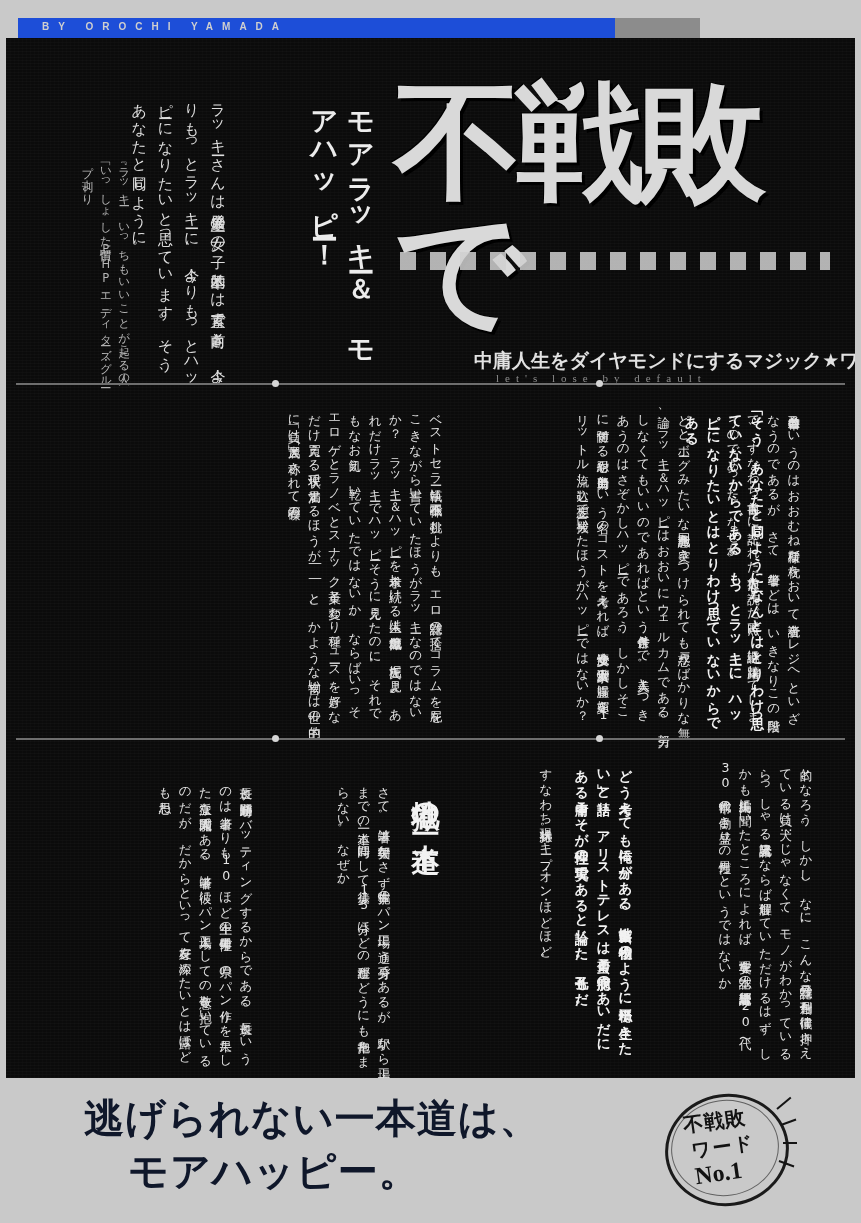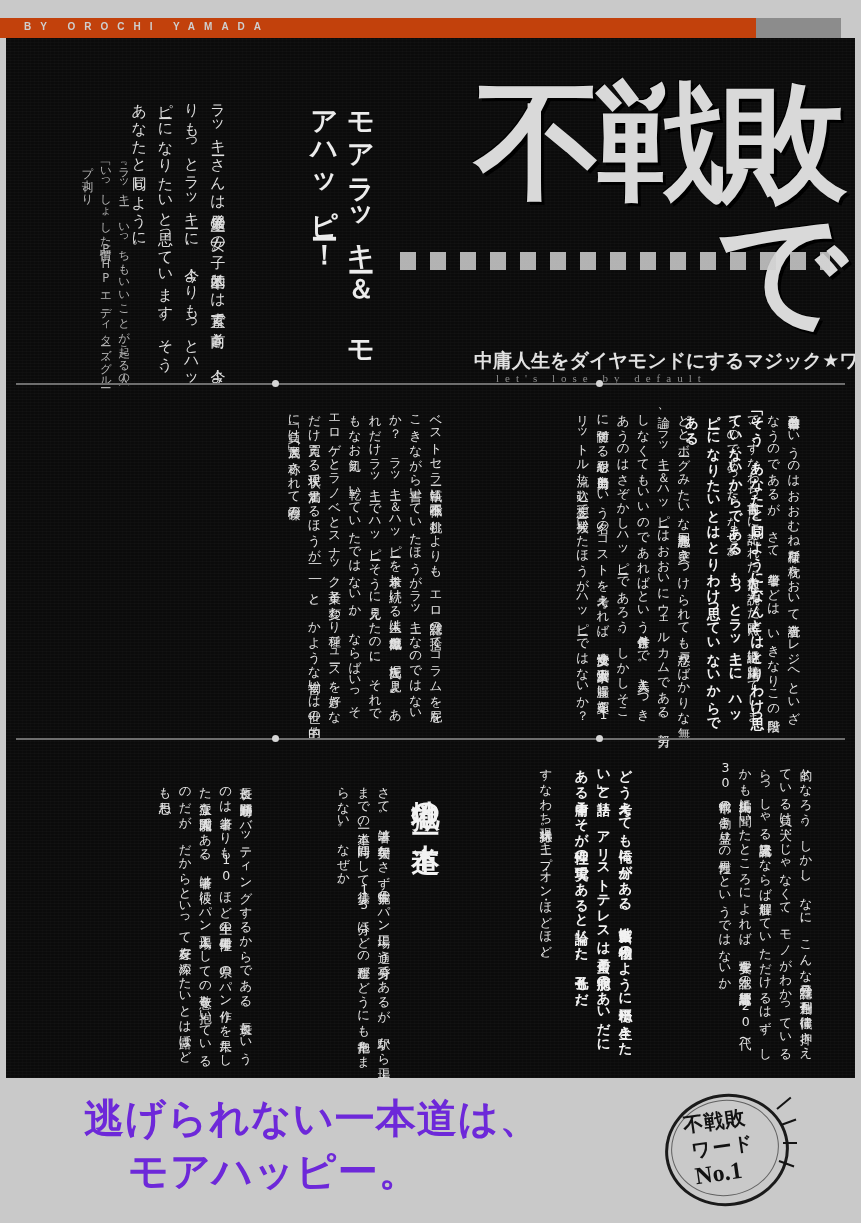--- a/index.html
+++ b/index.html
@@ -19,23 +19,23 @@
   #page {
     position: absolute;
     left: 0; top: 0;
     width: 861px; height: 1223px;
     background: #c9c9c9;
   }
 
   
   #credit-bar {
     position: absolute;
-    left: 0; top: 18px;
-    width: 841px; height: 20px;
-    background: #c2410c;
+    left: 18px; top: 18px;
+    width: 682px; height: 20px;
+    background: #1d4ed8;
     color: #d8d8d8;
   }
   #credit-bar .credit-text {
     position: absolute;
     left: 24px; top: 3px;
     font-size: 10px;
     letter-spacing: 9px;
     font-family: "Liberation Sans", sans-serif;
     font-weight: bold;
     color: #cfcfcf;
@@ -71,21 +71,20 @@
     left: 380px; top: 18px;
     width: 455px; height: 320px;
   }
   .kanji-title {
     position: absolute;
     color: #d9d9d9;
     font-family: "DejaVu Sans", sans-serif;
     font-weight: bold;
     line-height: 1;
     text-shadow: 3px 3px 0 #000, -1px -1px 0 #000;
-    text-align: right;
   }
   #title-line1 {
     left: 8px; top: 22px;
     font-size: 128px;
     letter-spacing: -6px;
   }
   #title-line2 {
     left: 80px; top: 175px;
     font-size: 120px;
     letter-spacing: -4px;
@@ -202,21 +201,21 @@
   #bottom {
     position: absolute;
     left: 6px; top: 1078px;
     width: 849px; height: 140px;
     background: #c9c9c9;
   }
   #bottom-copy {
     position: absolute;
     left: 78px; top: 14px;
     width: 600px;
-    color: #6d28d9;
+    color: #0f172a;
     font-size: 40px;
     font-weight: bold;
     line-height: 1.32;
     letter-spacing: 1px;
     font-family: "DejaVu Sans", sans-serif;
   }
   #bottom-copy .l2 {
     display: block;
     padding-left: 44px;
   }

